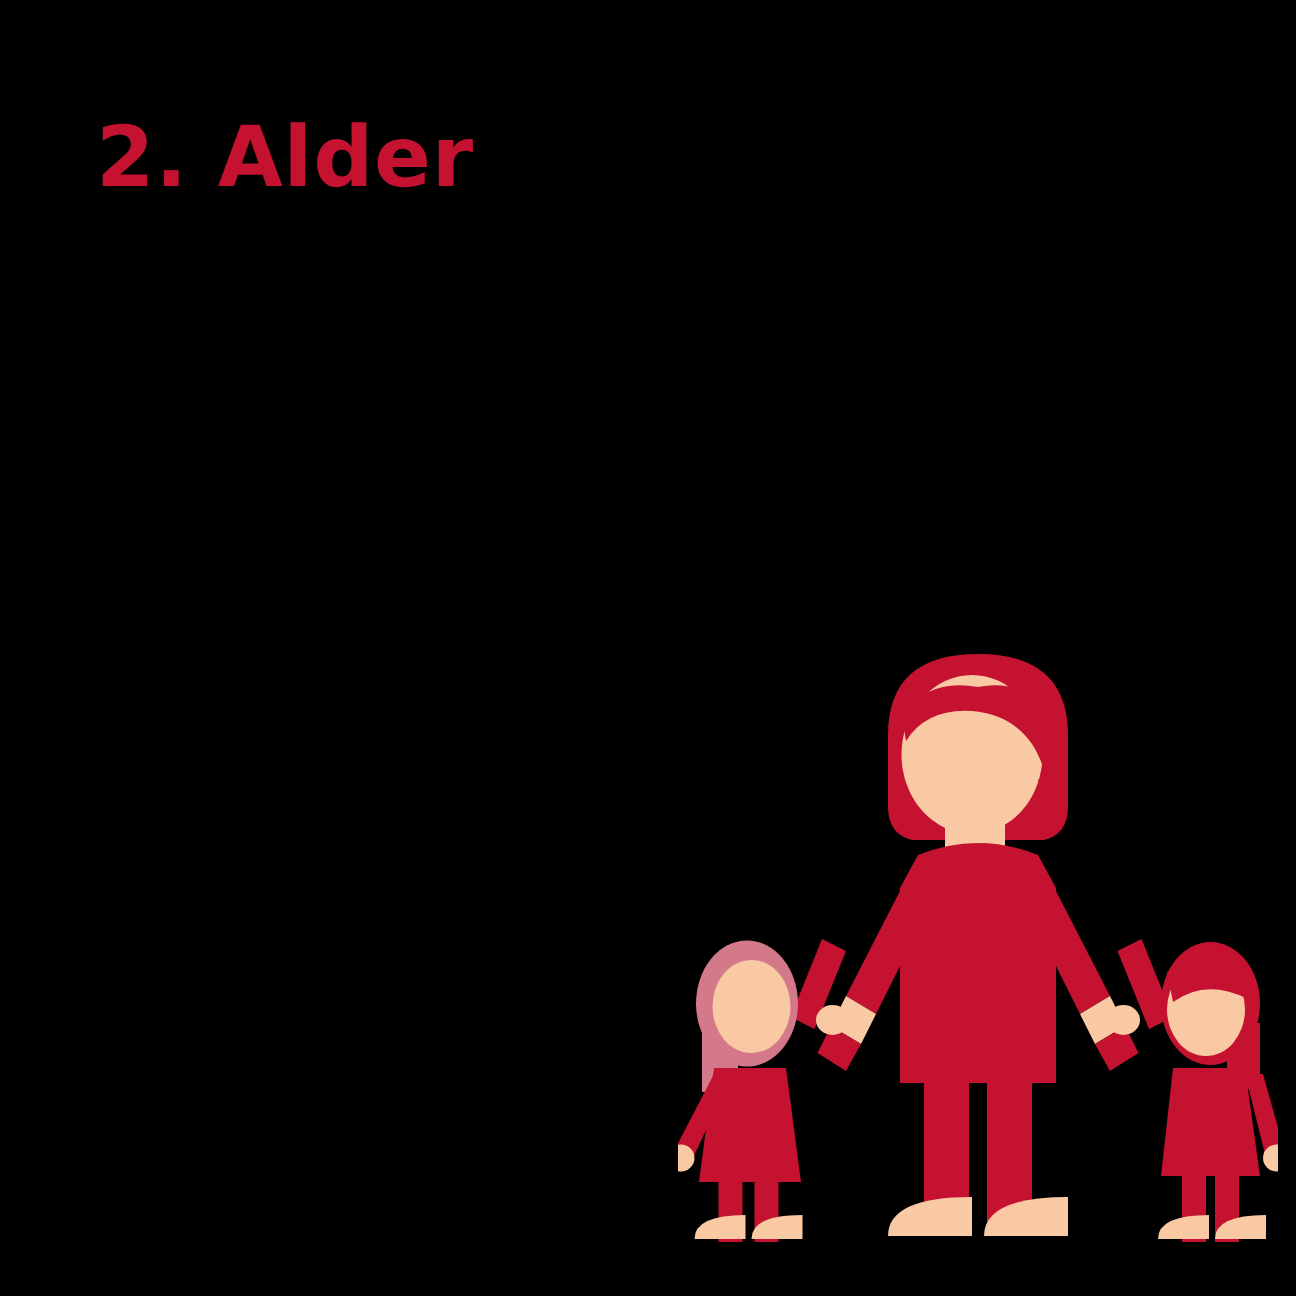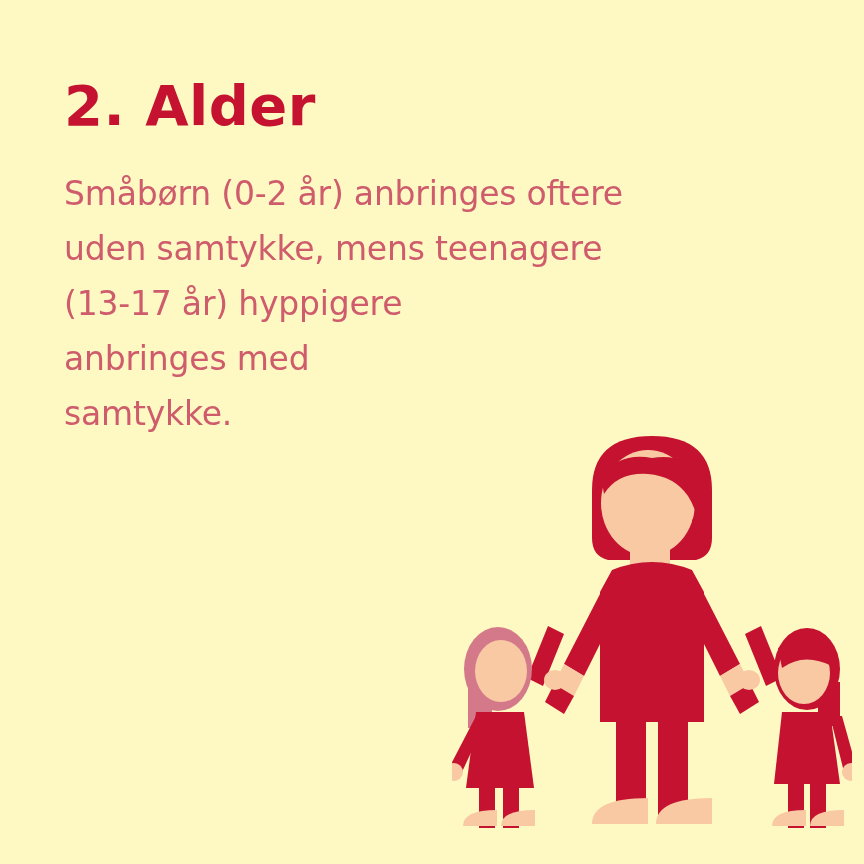--- a/index.html
+++ b/index.html
@@ -9,21 +9,21 @@
   body {
     width: 864px;
     height: 864px;
     overflow: hidden;
     font-family: "Liberation Sans", sans-serif;
   }
   #slide {
     position: relative;
     width: 864px;
     height: 864px;
-    background: #fef9c3;
+    background: #000000;
     overflow: hidden;
   }
 
   
   #text-block {
     position: absolute;
     left: 64px;
     top: 74px;
     width: 700px;
   }
@@ -69,27 +69,20 @@
 </style>
 </head>
 <body>
 
 <div id="slide">
 
   <div id="text-block">
 
     <h1 id="page-title">2. Alder</h1>
 
-    <div id="body-paragraph">
-      <span class="line">Småbørn (0-2 år) anbringes oftere</span>
-      <span class="line">uden samtykke, mens teenagere</span>
-      <span class="line">(13-17 år) hyppigere</span>
-      <span class="line">anbringes med</span>
-      <span class="line">samtykke.</span>
-    </div>
 
   </div>
 
   <div id="family-illustration">
     <svg viewBox="0 0 400 400" xmlns="http://www.w3.org/2000/svg" aria-hidden="true">
 
       <g>
 
         <path d="M 75 250 L 96 198 L 112 206 L 91 258 Z" fill="#c41230"></path>
 

